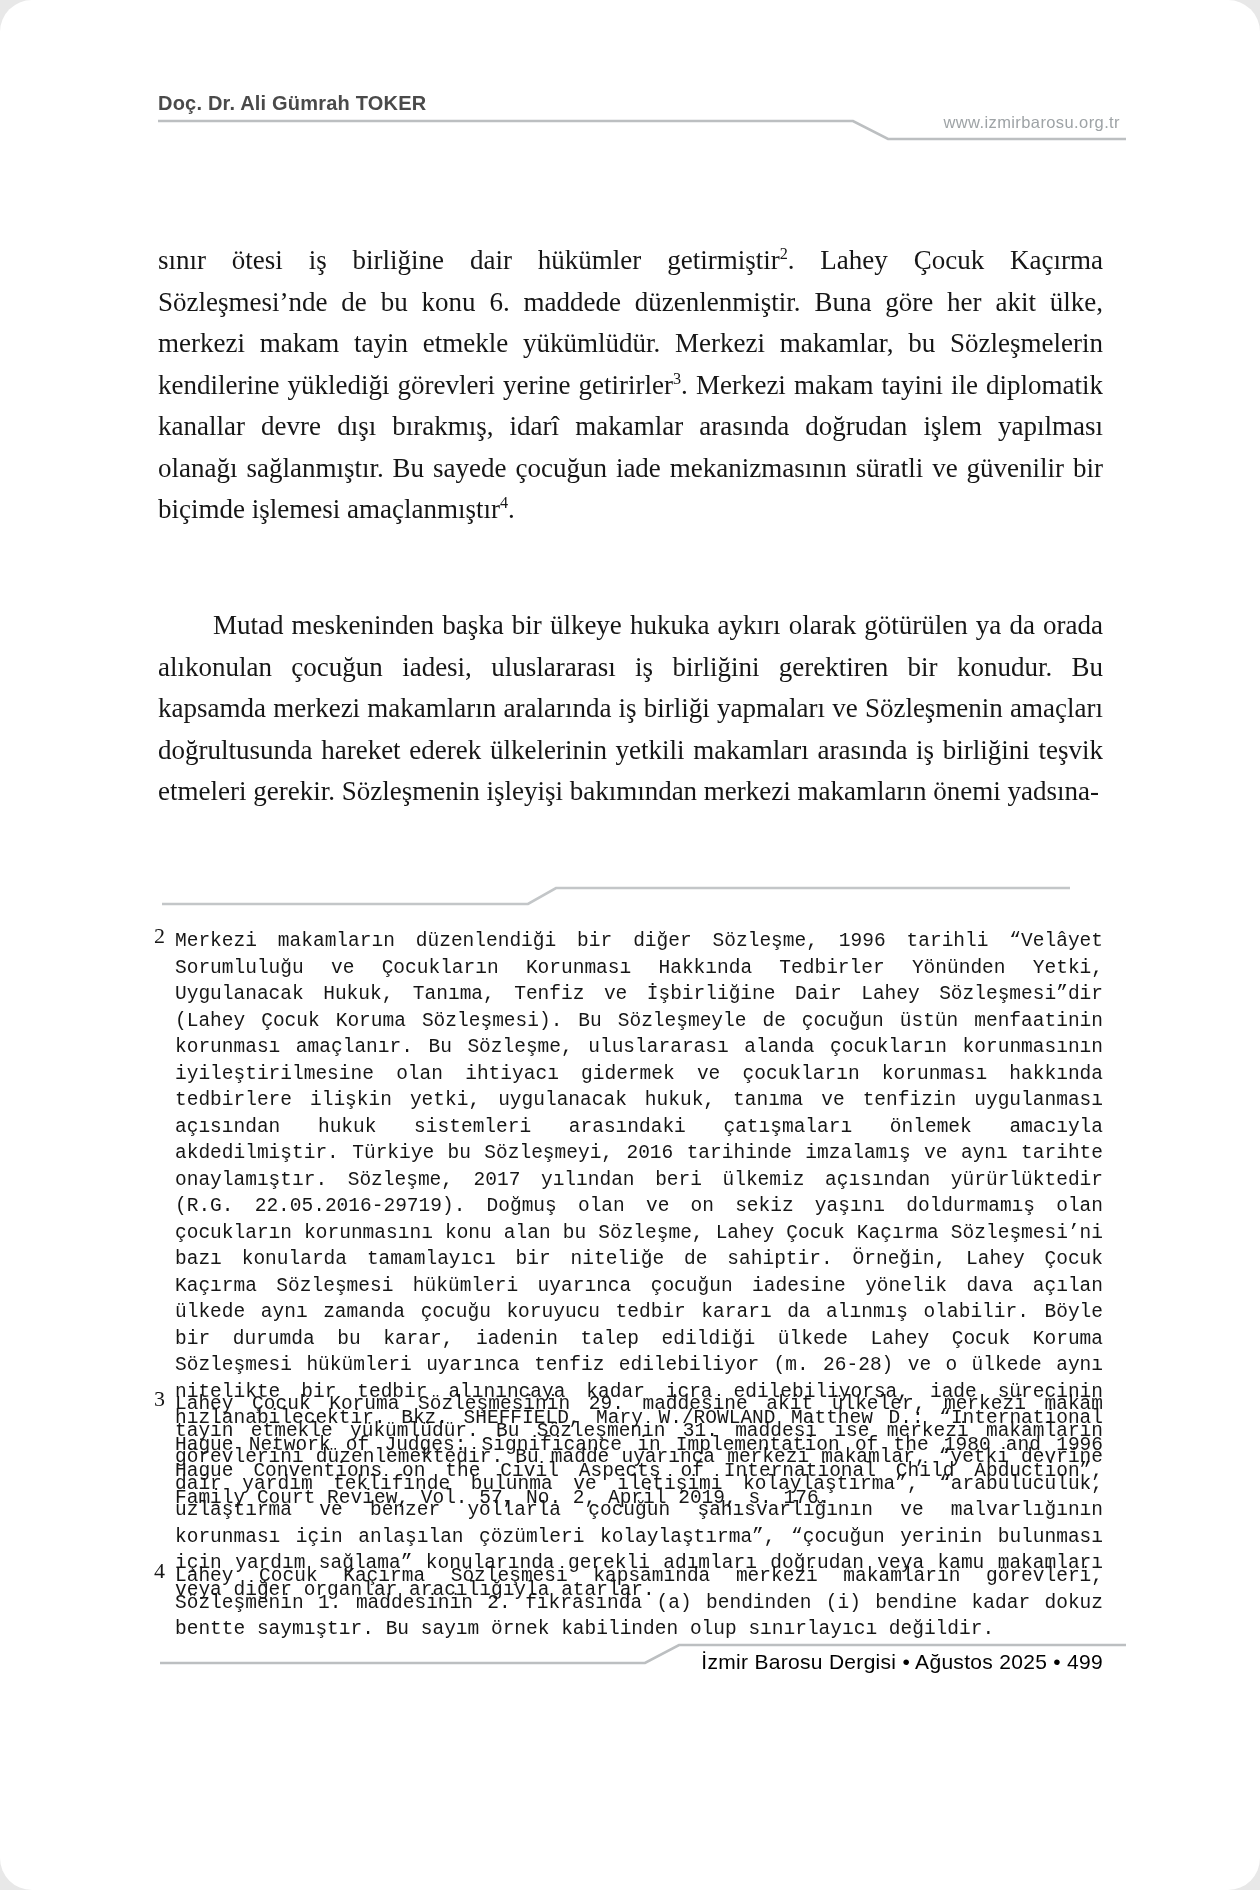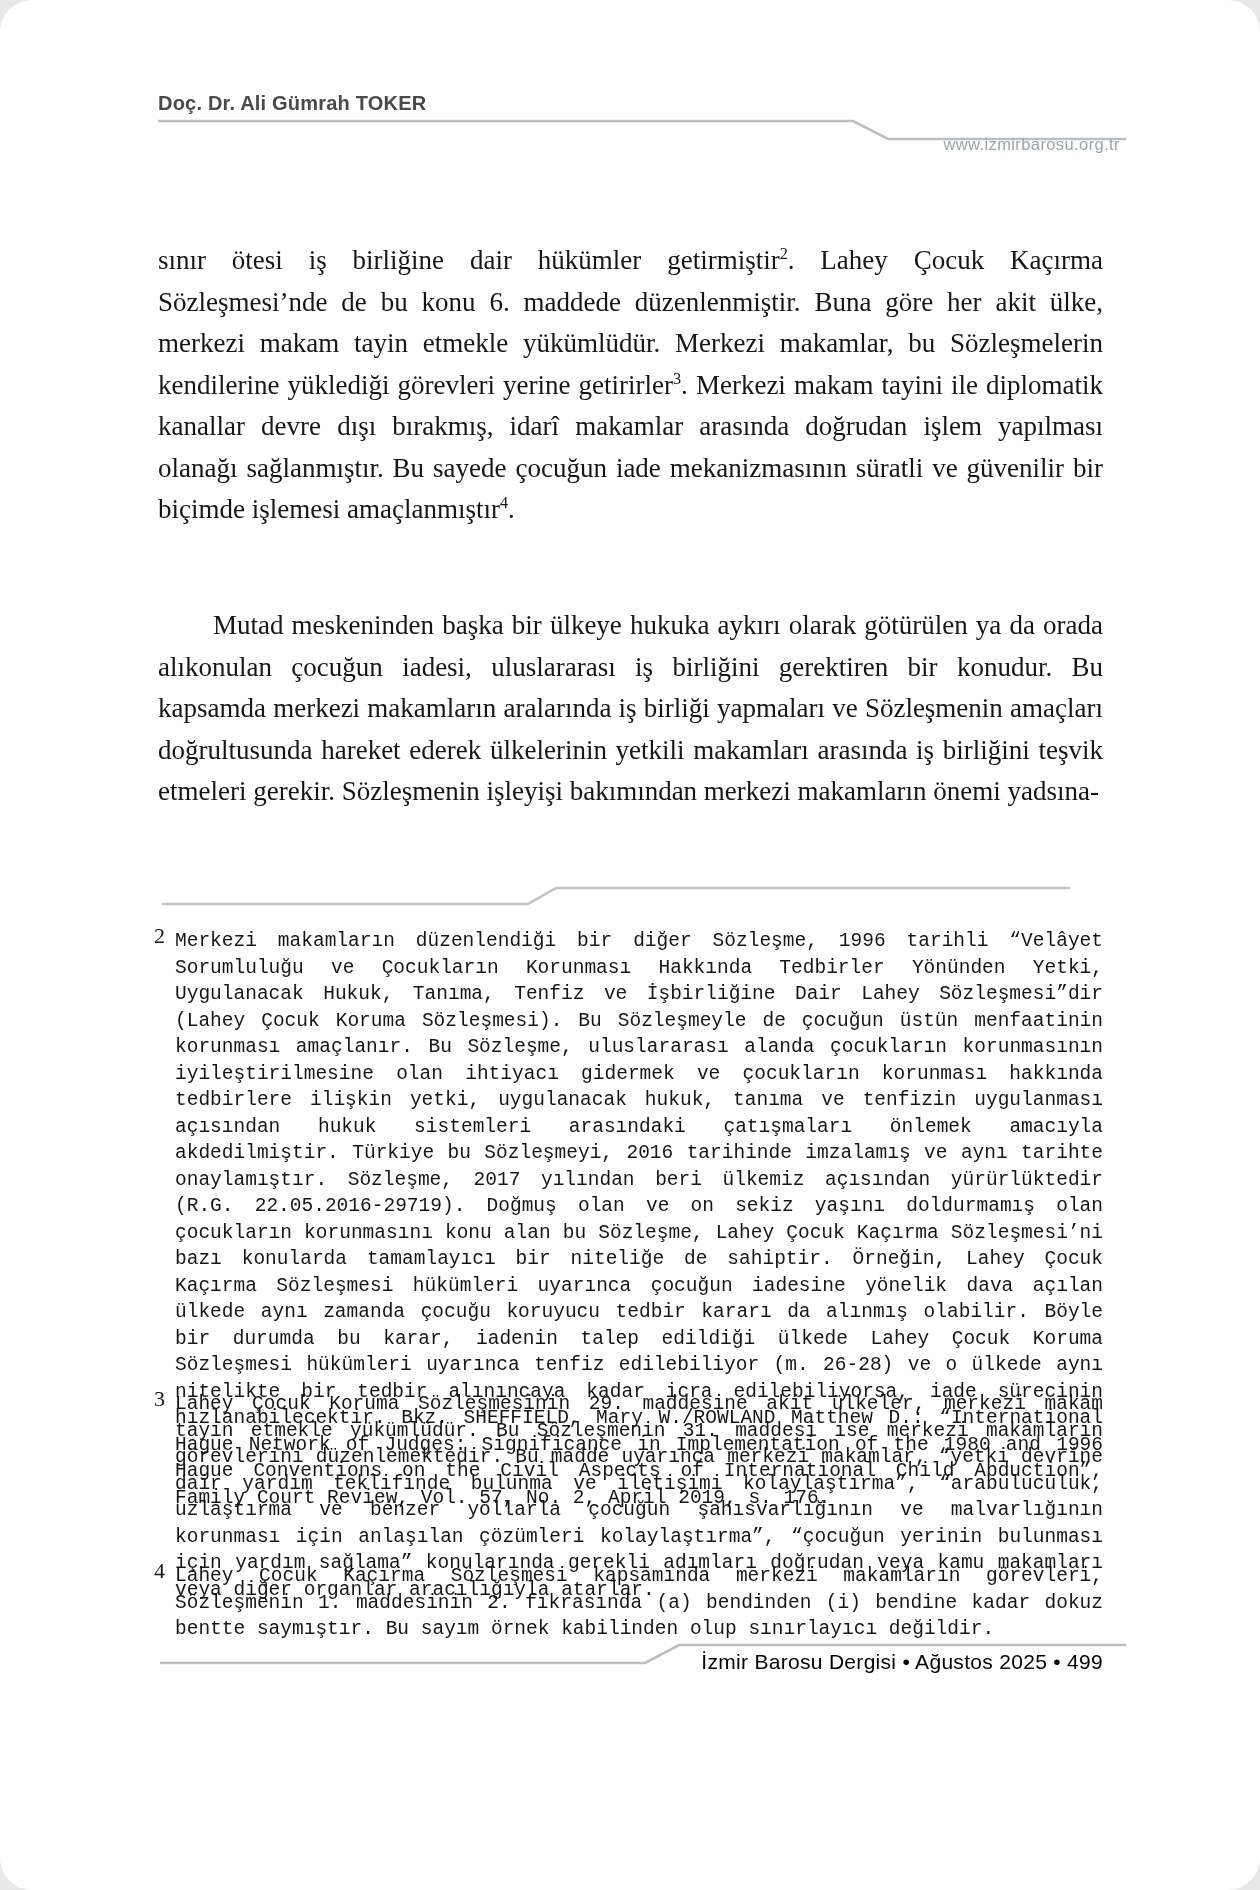--- a/index.html
+++ b/index.html
@@ -17,21 +17,21 @@
   .author{
     position:absolute;left:158px;top:92px;width:600px;
     font-family:"Liberation Sans", sans-serif;
     font-weight:bold;font-size:20px;color:#4a4a4a;letter-spacing:.2px;
   }
   .rule-svg{position:absolute;left:0;top:0;overflow:visible;}
   .website{
     position:absolute;left:700px;top:113px;width:420px;
     text-align:right;
     font-family:"Liberation Sans", sans-serif;
-    font-size:16.5px;color:#9ea3a6;letter-spacing:.4px;margin-top:22px;
+    font-size:16.5px;color:#9ea3a6;letter-spacing:.4px;
   }
   .doc-title{
     position:absolute;left:158px;top:128px;width:780px;
     font-family:"Liberation Sans", sans-serif;
     font-size:20px;line-height:25px;color:#8b9093;letter-spacing:.4px;
   }
   
   .body-par{
     position:absolute;left:158px;width:945px;
     font-size:27px;line-height:41.5px;

